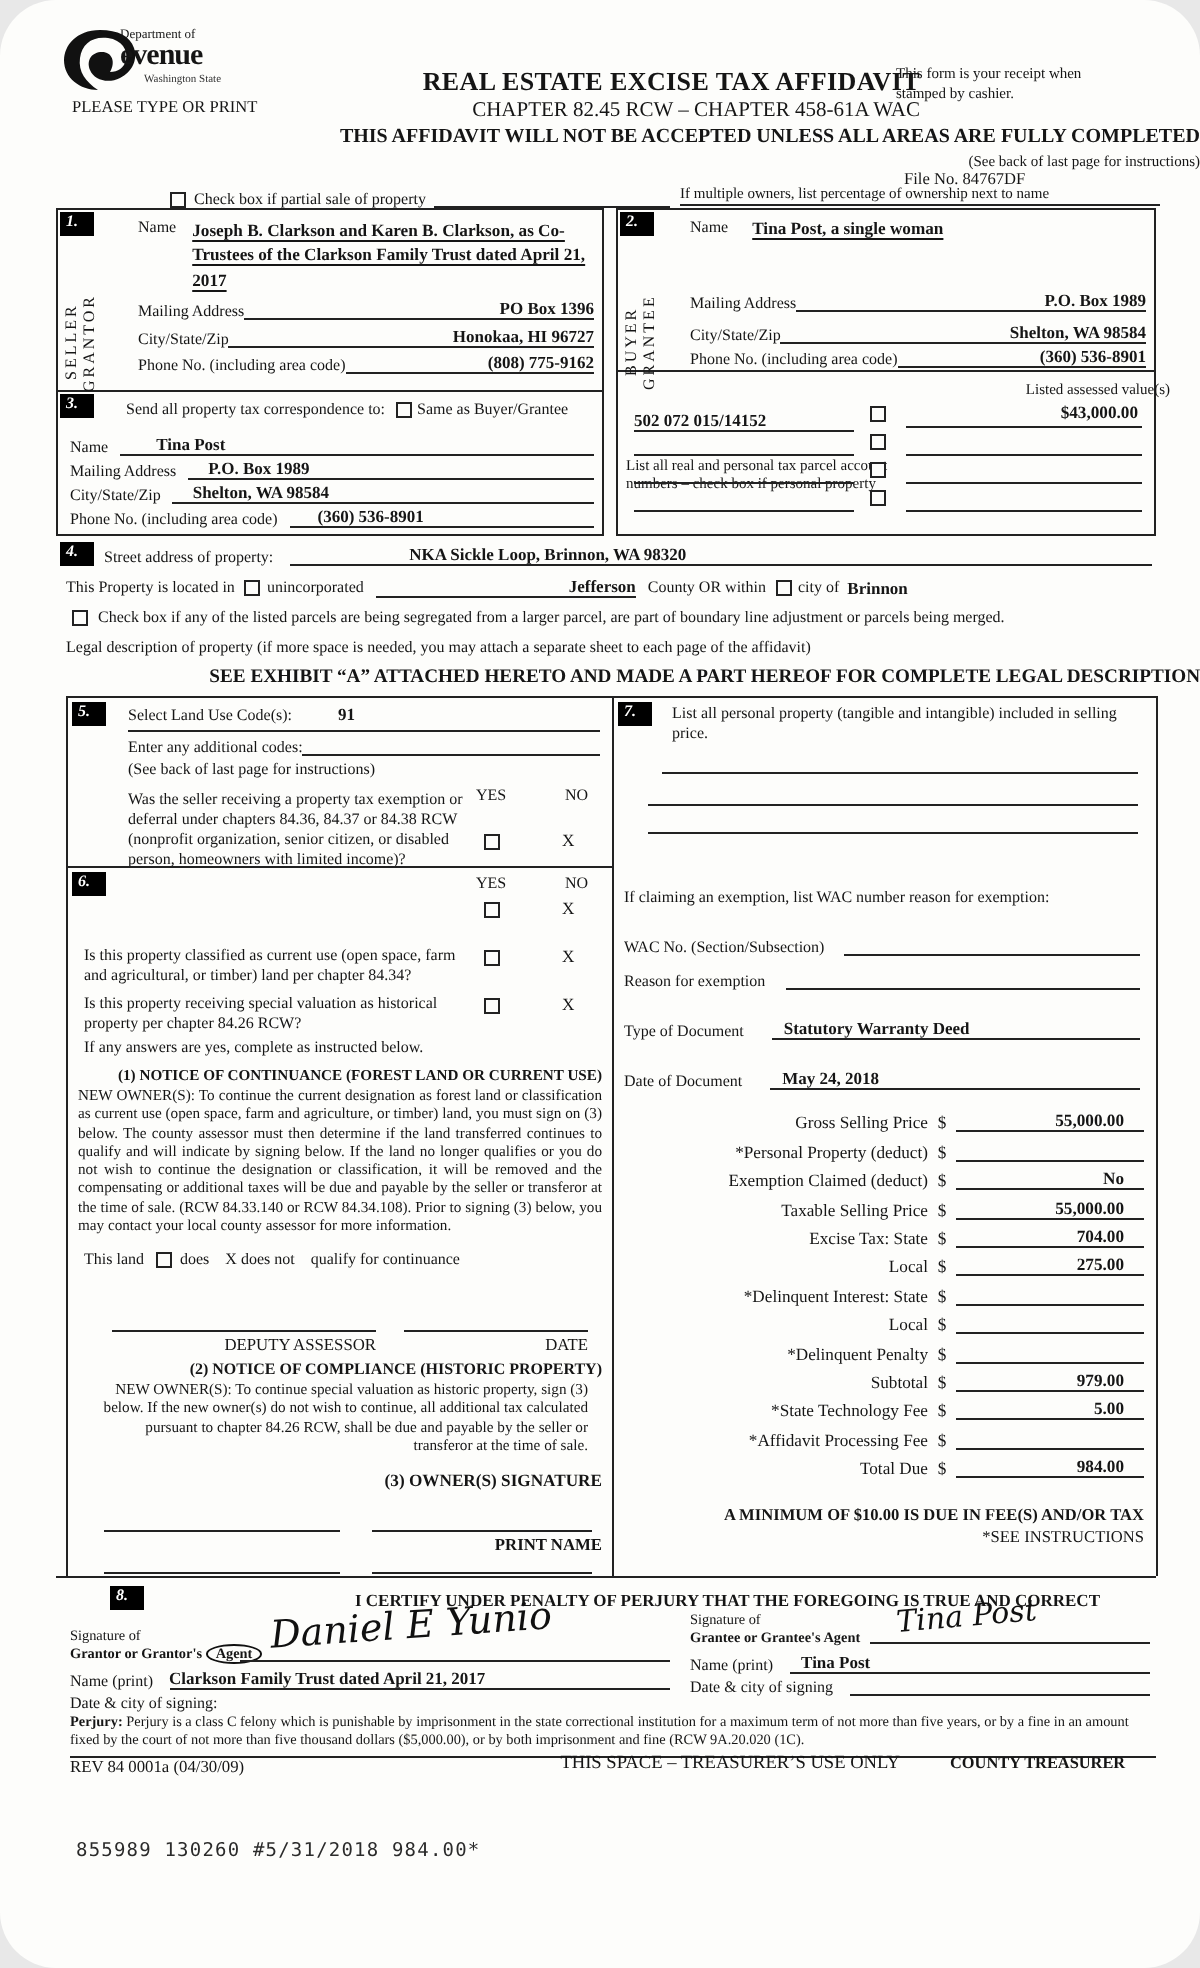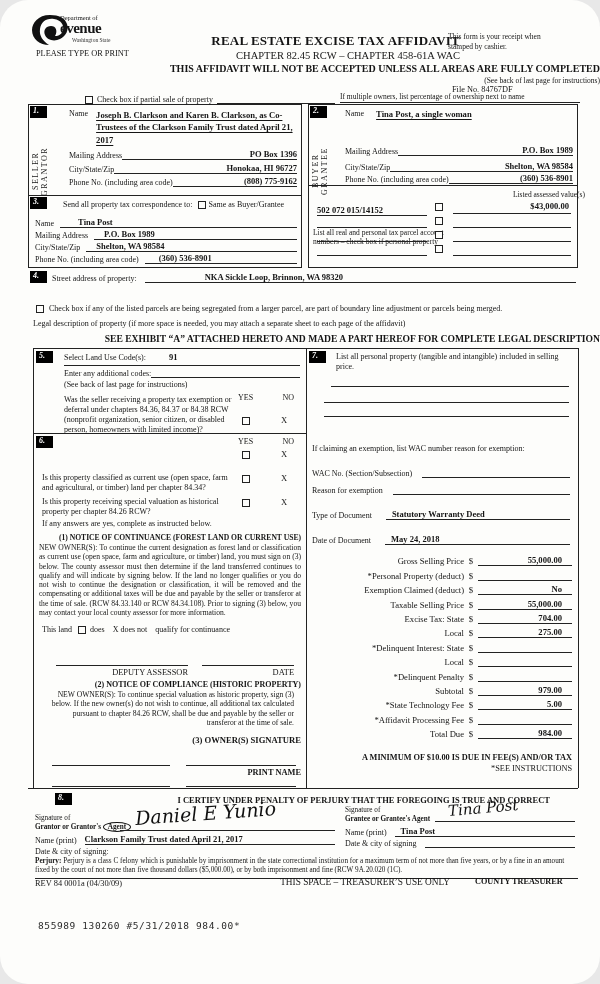--- a/index.html
+++ b/index.html
@@ -159,20 +159,30 @@
     <div class="abs bl" style="left:144px;top:150px;width:118px;"></div>
   </div>
   <div class="vword" style="left:311px;top:188px;">BUYER</div>
   <div class="vword" style="left:320px;top:195px;">GRANTEE</div>
 
   <span class="nb abs" style="left:30px;top:271px;">4.</span>
   <div class="abs row" style="left:52px;top:272px;width:524px;">
     <span class="lbl" style="padding-right:8px;">Street address of property:</span>
     <span class="fld val" style="padding-left:60px;">NKA Sickle Loop, Brinnon, WA  98320</span>
   </div>
+  <div class="abs row" style="left:33px;top:288px;width:545px;align-items:center;">
+    <span class="lbl">This Property is located in</span>
+    <span class="cb" style="margin:0 3px 0 5px;"></span>
+    <span class="lbl">unincorporated</span>
+    <span class="bl c val" style="width:130px;margin:0 6px;">Jefferson</span>
+    <span class="lbl">County OR  within</span>
+    <span class="cb" style="margin:0 3px 0 5px;"></span>
+    <span class="lbl">city of</span>
+    <span class="val" style="margin-left:4px;">Brinnon</span>
+  </div>
   <div class="abs row" style="left:36px;top:304px;width:545px;align-items:center;">
     <span class="cb" style="margin-right:5px;"></span>
     <span class="lbl" style="white-space:normal;">Check box if any of the listed parcels are being segregated from a larger parcel, are part of boundary line adjustment or parcels being merged.</span>
   </div>
   <div class="abs lbl" style="left:33px;top:319px;">Legal description of property (if more space is needed, you may attach a separate sheet to each page of the affidavit)</div>
   <div class="abs c b" style="left:0;top:333px;width:600px;font-size:9.6px;">SEE EXHIBIT “A” ATTACHED HERETO AND MADE A PART HEREOF FOR COMPLETE LEGAL DESCRIPTION</div>
 
   <div class="abs" style="left:33px;top:348px;width:546px;height:440px;border:1px solid #222;border-bottom:none;">
     <div class="abs" style="left:272px;top:0;width:1px;height:440px;background:#222;"></div>
 

